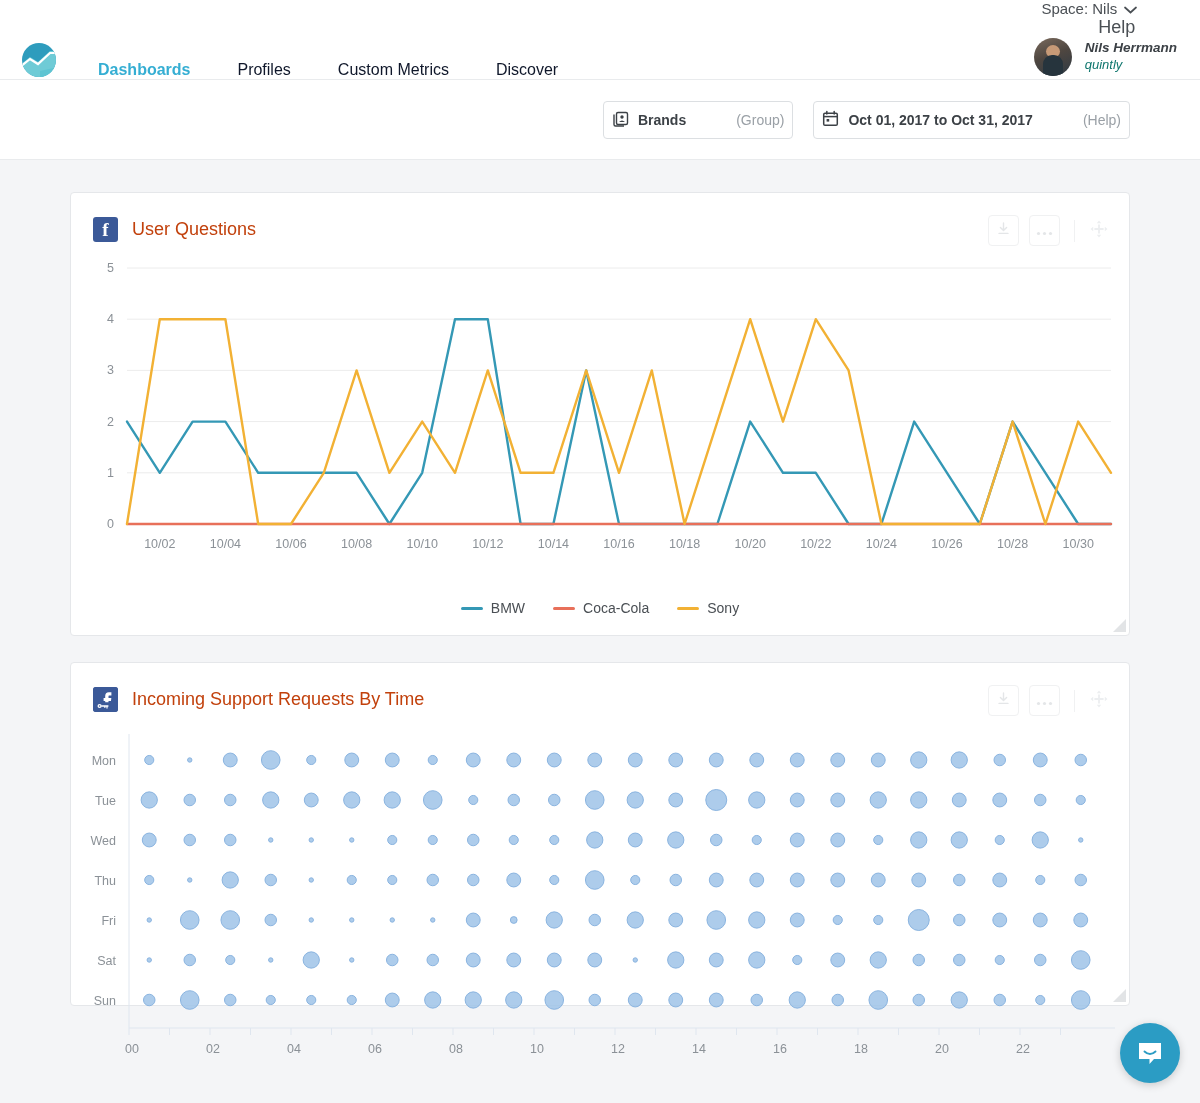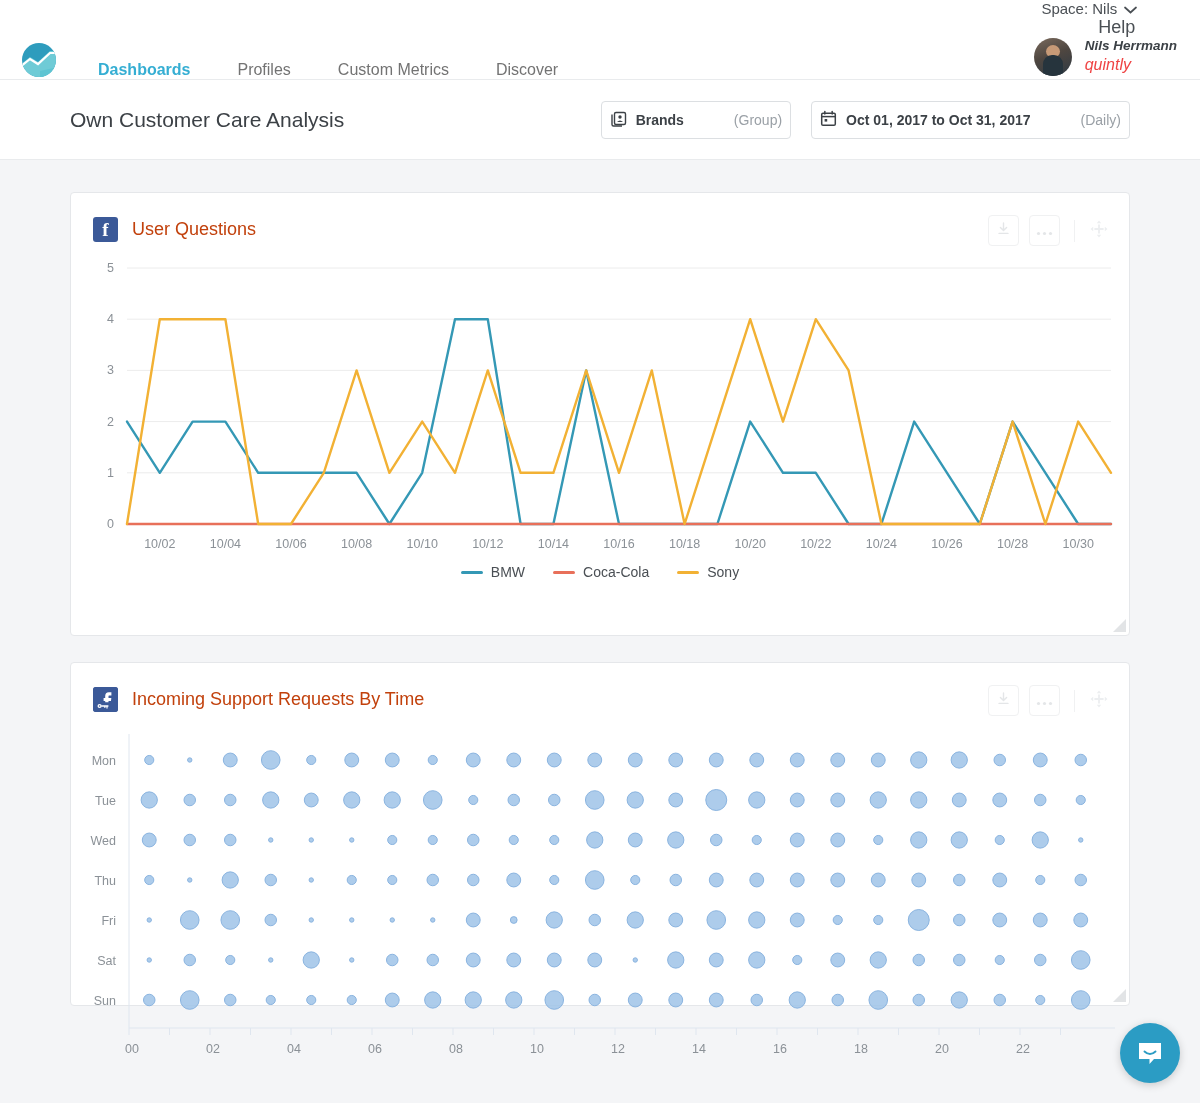--- a/index.html
+++ b/index.html
@@ -14,21 +14,21 @@
   
   .topbar {
     height: 80px; background: #ffffff;
     display: flex; align-items: flex-end;
     border-bottom: 1px solid #e9ebed;
     position: relative;
   }
   .logo { margin-left: 20px; width: 38px; height: 38px; }
   .nav { display: flex; align-items: center; margin-left: 40px; }
   .nav-item {
-    font-size: 16px; color: #737373; margin-right: 47px;
+    font-size: 16px; color: #0f172a; margin-right: 47px;
     cursor: pointer; white-space: nowrap; font-weight: 500;
   }
   .nav-item.active { color: #35aed3; font-weight: 700; }
   .right-nav {
     position: absolute; right: 0; top: 0; height: 70px;
     display: flex; align-items: center; flex-direction: column;
   }
   .space-sel {
     font-size: 15px; color: #4a4f54; display: flex;
     align-items: center; gap: 7px; cursor: pointer; font-weight: 500;
@@ -44,21 +44,21 @@
     content: ""; position: absolute; left: 9px; top: 17px;
     width: 20px; height: 22px; border-radius: 9px 9px 4px 4px;
     background: #26343d;
   }
   .avatar:before {
     content: ""; position: absolute; left: 12px; top: 7px;
     width: 14px; height: 13px; border-radius: 50%;
     background: #c79a77;
   }
   .user-name { font-size: 13.5px; color: #3c4146; font-weight: 700; line-height: 1.25;}
-  .user-org { font-size: 16px; color: #ef4444; line-height: 1.3;}
+  .user-org { font-size: 13px; color: #0f766e; line-height: 1.3;}
   .user-text { margin-left: 13px; }
 
   
   .titlebar {
     height: 80px; background: #fff; border-bottom: 1px solid #e9ebed;
     display: flex; align-items: center; position: relative;
   }
   .page-title { font-size: 21px; color: #3c4146; margin-left: 70px; font-weight: 400;}
   .title-actions { position: absolute; right: 70px; display: flex; gap: 20px; }
   .pill {
@@ -99,21 +99,21 @@
     content:""; position:absolute; right:0; bottom:0;
     border-left: 13px solid transparent; border-bottom: 13px solid #e2e4e6;
   }
 
   
   .chart-wrap { padding: 6px 10px 0 10px; }
   .legend {
     display:flex; justify-content:center; gap: 28px;
     padding: 6px 0 24px 0;
   }
-  .legend-item { display:flex; align-items:center; gap:8px; cursor:pointer;}
+  .legend-item { display:flex; align-items:center; gap:8px; cursor:pointer;margin-top:36px;}
   .legend-line { width:22px; height:3px; border-radius:2px; }
   .legend-label { font-size: 14px; color: #4a4f54; }
 
   svg text { font-family: "Liberation Sans", sans-serif; }
   .axis-lbl { fill:#8b9197; font-size: 12.5px; }
   .gridline { stroke:#ececec; stroke-width:1; }
 
   
   .intercom {
     position: fixed; right: 20px; bottom: 20px;
@@ -163,21 +163,20 @@
       <div class="avatar"></div>
       <div class="user-text">
         <div class="user-name">Nils Herrmann</div>
         <div class="user-org">quintly</div>
       </div>
     </div>
   </div>
 </div>
 
 <div class="titlebar">
-  <div class="page-title">Own Customer Care Analysis</div>
   <div class="title-actions">
     <div class="pill">
       <span>
         <svg width="17" height="17" viewBox="0 0 17 17">
           <rect x="4.5" y="2.5" width="11" height="12" rx="1.5" stroke="#3c4146" stroke-width="1.4" fill="none"></rect>
           <path d="M2 4.5 L2 14.5 A1.5 1.5 0 0 0 3.5 16 L12 16" stroke="#3c4146" stroke-width="1.4" fill="none"></path>
           <circle cx="10" cy="7" r="1.7" fill="#3c4146"></circle>
           <path d="M7 12 q3-3.2 6 0" fill="#3c4146"></path>
         </svg>
       </span>
@@ -188,21 +187,21 @@
       <span>
         <svg width="17" height="17" viewBox="0 0 17 17">
           <rect x="1.7" y="3.2" width="13.6" height="12" rx="1.3" stroke="#3c4146" stroke-width="1.5" fill="none"></rect>
           <path d="M1.7 6.6 H15.3" stroke="#3c4146" stroke-width="1.5"></path>
           <path d="M4.8 1.4 V4" stroke="#3c4146" stroke-width="1.5" stroke-linecap="round"></path>
           <path d="M12.2 1.4 V4" stroke="#3c4146" stroke-width="1.5" stroke-linecap="round"></path>
           <rect x="4.6" y="9" width="2.6" height="2.6" fill="#3c4146"></rect>
         </svg>
       </span>
       <span>Oct 01, 2017 to Oct 31, 2017</span>
-      <span class="muted">(Daily)</span>
+      <span class="muted">(Help)</span>
     </div>
   </div>
 </div>
 
 <div class="content">
 
   <div class="card" style="height:444px;">
     <div class="card-head">
       <div class="fb-icon">f</div>
       <div class="card-title">User Questions</div>

